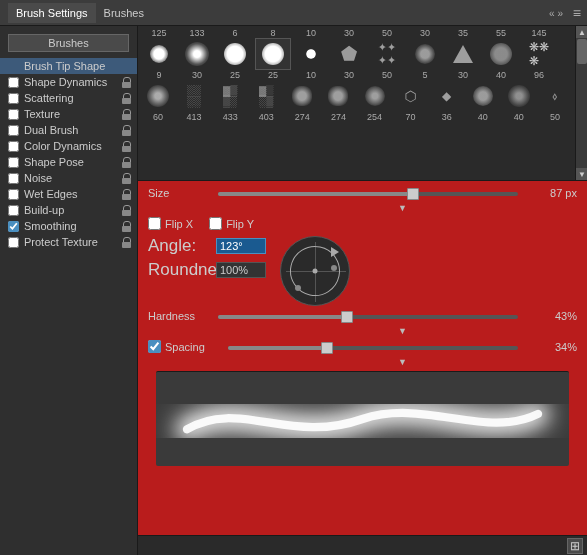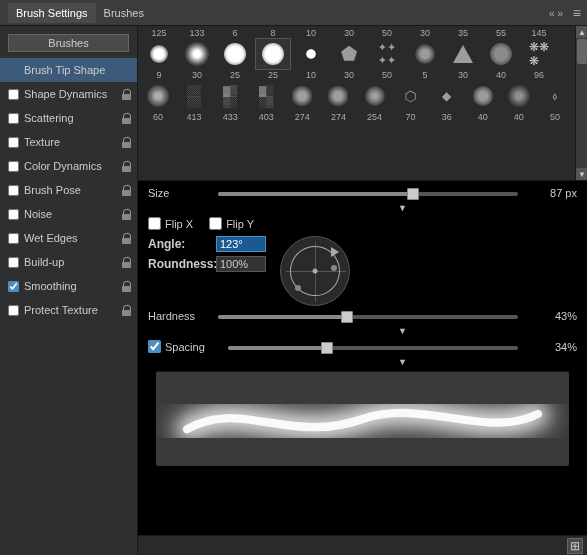--- a/index.html
+++ b/index.html
@@ -9,21 +9,21 @@
       font-size: 11px;
       color: #ccc;
       width: 587px;
       height: 555px;
       overflow: hidden;
     }
 
     .panel {
       width: 587px;
       height: 555px;
-      background: #000000;
+      background: #b91c1c;
       display: flex;
       flex-direction: column;
     }
 
     
     .panel-header {
       background: #3c3c3c;
       display: flex;
       align-items: center;
       height: 26px;
@@ -84,21 +84,21 @@
       font-size: 11px;
       padding: 2px 0;
       cursor: pointer;
       text-align: center;
     }
     .sidebar-item {
       display: flex;
       align-items: center;
       padding: 2px 6px 2px 8px;
       cursor: pointer;
-      height: 24px;
+      height: 16px;
       position: relative;
     }
     .sidebar-item.active {
       background: #3d5a7a;
     }
     .sidebar-checkbox {
       width: 11px;
       height: 11px;
       margin-right: 5px;
       accent-color: #4a8fc0;
@@ -237,23 +237,22 @@
       flex-direction: column;
       margin-right: 10px;
     }
     .angle-field-row {
       display: flex;
       align-items: center;
       margin-bottom: 4px;
     }
     .angle-field-label {
       width: 68px;
-      font-size: 12px;
-      color: #ccc;
-      font-weight: bold;
+      font-size: 17px;
+      color: #ccc;
     }
     .angle-input {
       width: 50px;
       background: #1a5a90;
       border: 1px solid #4a8fc0;
       color: #fff;
       font-size: 11px;
       padding: 1px 3px;
       text-align: left;
     }
@@ -399,31 +398,36 @@
         <span class="sidebar-label">Scattering</span>
         <span class="lock-icon"></span>
       </div>
 
       <div class="sidebar-item">
         <input type="checkbox" class="sidebar-checkbox" style="">
         <span class="sidebar-label">Texture</span>
         <span class="lock-icon"></span>
       </div>
 
+      <div class="sidebar-item">
+        <input type="checkbox" class="sidebar-checkbox" style="">
+        <span class="sidebar-label">Dual Brush</span>
+        <span class="lock-icon"></span>
+      </div>
 
       <div class="sidebar-item">
         <input type="checkbox" class="sidebar-checkbox" style="">
         <span class="sidebar-label">Color Dynamics</span>
         <span class="lock-icon"></span>
       </div>
 
 
       <div class="sidebar-item">
         <input type="checkbox" class="sidebar-checkbox" style="">
-        <span class="sidebar-label">Brush Pose</span>
+        <span class="sidebar-label">Shape Pose</span>
         <span class="lock-icon"></span>
       </div>
 
       <div class="sidebar-item">
         <input type="checkbox" class="sidebar-checkbox" style="">
         <span class="sidebar-label">Noise</span>
         <span class="lock-icon"></span>
       </div>
 
       <div class="sidebar-item">

